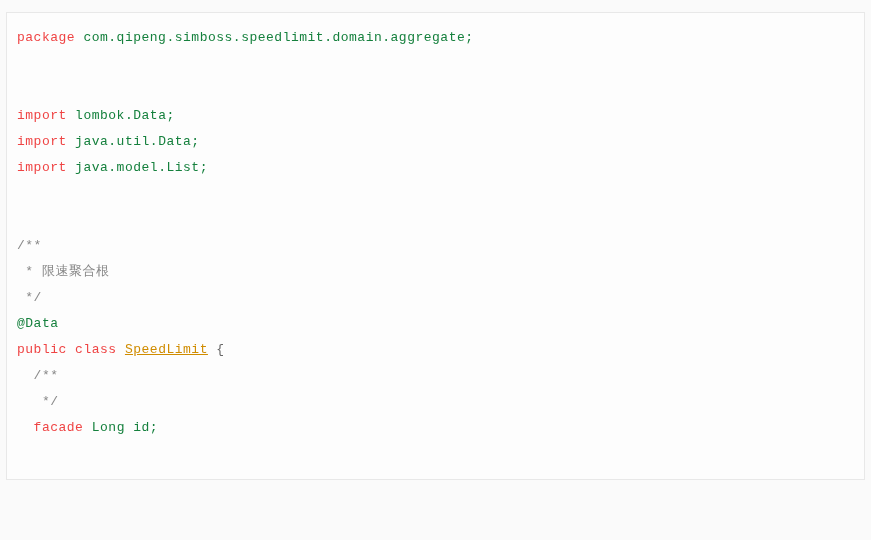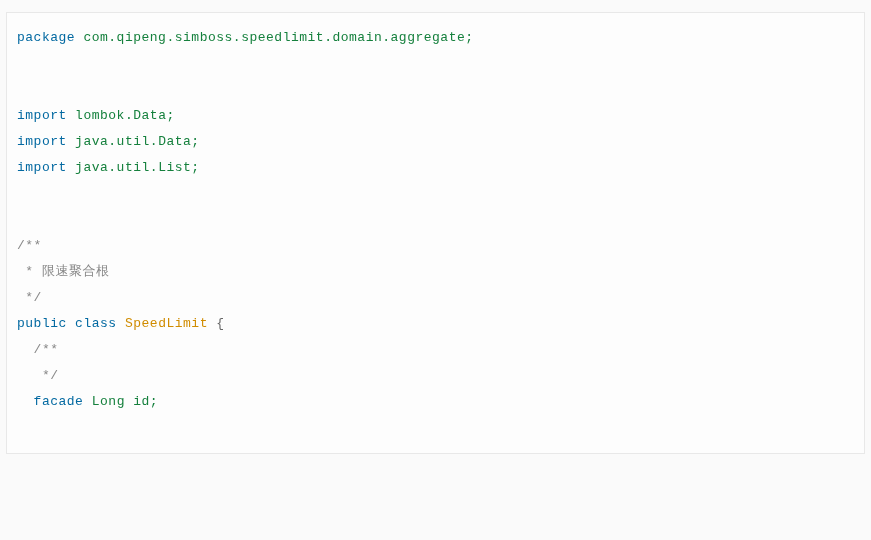--- a/index.html
+++ b/index.html
@@ -11,40 +11,41 @@
     color: #555;
     padding: 8px 0;
   }
   .code-container {
     background: #fdfdfd;
     border: 1px solid #e8e8e8;
     margin: 4px 6px;
     padding: 12px 10px;
   }
   .line { white-space: pre; min-height: 1.8em; letter-spacing: 0.5px; }
-  .kw { color: #0369a1; } 
-  .type { color: #d08c00; } 
+  .kw { color: #ef4444; } 
+  .type { color: #d08c00; text-decoration: underline; } 
   .txt { color: #15803d; }
   .comment { color: #888; }
   .punc { color: #666; }
 </style>
 </head>
 <body>
 
 <div class="code-container">
   <div class="line"><span class="kw">package</span><span class="txt"> com.qipeng.simboss.speedlimit.domain.aggregate;</span></div>
   <div class="line"> </div>
   <div class="line"> </div>
   <div class="line"><span class="kw">import</span><span class="txt"> lombok.Data;</span></div>
   <div class="line"><span class="kw">import</span><span class="txt"> java.util.Data;</span></div>
-  <div class="line"><span class="kw">import</span><span class="txt"> java.util.List;</span></div>
+  <div class="line"><span class="kw">import</span><span class="txt"> java.model.List;</span></div>
   <div class="line"> </div>
   <div class="line"> </div>
   <div class="line comment">/**</div>
   <div class="line comment"> * 限速聚合根</div>
   <div class="line comment"> */</div>
+  <div class="line txt">@Data</div>
   <div class="line"><span class="kw">public</span><span class="kw"> class </span><span class="type">SpeedLimit</span><span class="punc"> {</span></div>
   <div class="line comment">  /**</div>
   <div class="line comment">   */</div>
   <div class="line"><span>  </span><span class="kw">facade</span><span class="txt"> Long</span><span class="txt"> id;</span></div>
   <div class="line"> </div>
 
 </div>
 
 </body></html>

